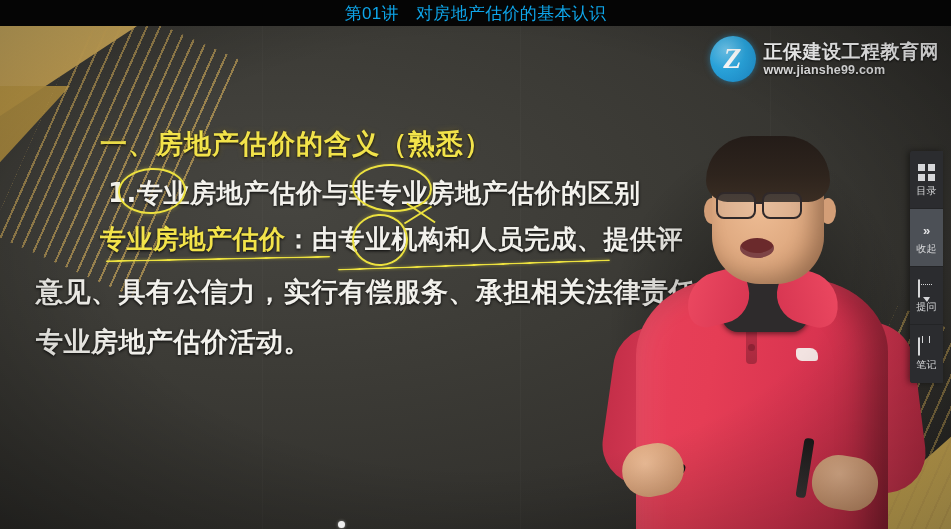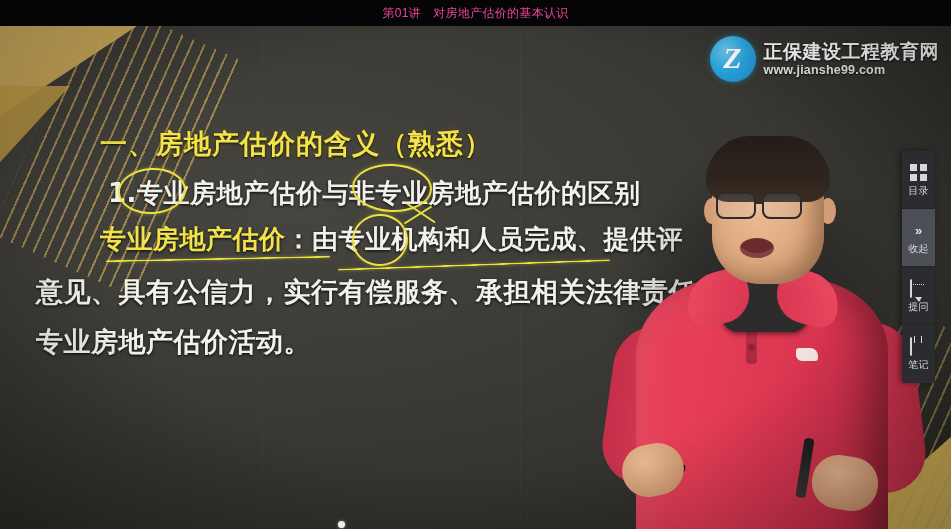--- a/index.html
+++ b/index.html
@@ -8,21 +8,21 @@
 
   #app { position:relative; width:951px; height:529px; overflow:hidden; background:#1b1a18; }
 
   
   .titlebar {
     position:absolute; left:0; top:0; width:951px; height:26px;
     background:#050505; display:flex; align-items:center; justify-content:center;
     z-index:40;
   }
   .titlebar .tb-text {
-    color:#ec4899; font-size:12px; letter-spacing:.3px; white-space:pre;
+    color:#0ea5e9; font-size:17px; letter-spacing:.3px; white-space:pre;
   }
 
   
   .stage {
     position:absolute; left:0; top:26px; width:951px; height:503px;
     background:
       radial-gradient(ellipse at 30% 35%, #464540 0%, #3c3b36 38%, #33322e 70%, #262523 100%);
     overflow:hidden;
   }
 
@@ -192,21 +192,21 @@
               background:radial-gradient(ellipse at 40% 35%, #ebba94, #c48c63); border-radius:26px; transform:rotate(9deg); }
   .p-marker { position:absolute; left:200px; top:412px; width:10px; height:60px;
               background:linear-gradient(180deg,#1c1a1a,#3a3636); border-radius:4px; transform:rotate(9deg); }
   .p-marker2 { position:absolute; left:40px; top:432px; width:46px; height:10px;
               background:linear-gradient(90deg,#2a2626,#151313); border-radius:4px; transform:rotate(18deg); }
   .p-croc { position:absolute; left:196px; top:322px; width:22px; height:13px;
             background:#f4f2ee; border-radius:3px 8px 3px 6px; opacity:.92; }
 
   
   .sidebar {
-    position:absolute; right:16px; top:151px; width:33px; z-index:60;
+    position:absolute; right:8px; top:151px; width:33px; z-index:60;
     background:#2b2c2f; border-radius:3px 0 0 3px; overflow:hidden;
     box-shadow:-2px 0 6px rgba(0,0,0,.45);
   }
   .sb-item {
     height:58px; display:flex; flex-direction:column; align-items:center; justify-content:center;
     gap:4px; cursor:pointer; border-bottom:1px solid #232426; background:#2b2c2f;
   }
   .sb-item:last-child { border-bottom:none; }
   .sb-item.active { background:#4c5056; }
   .sb-label { color:#d6d7d9; font-size:10px; line-height:1; letter-spacing:.2px; }

